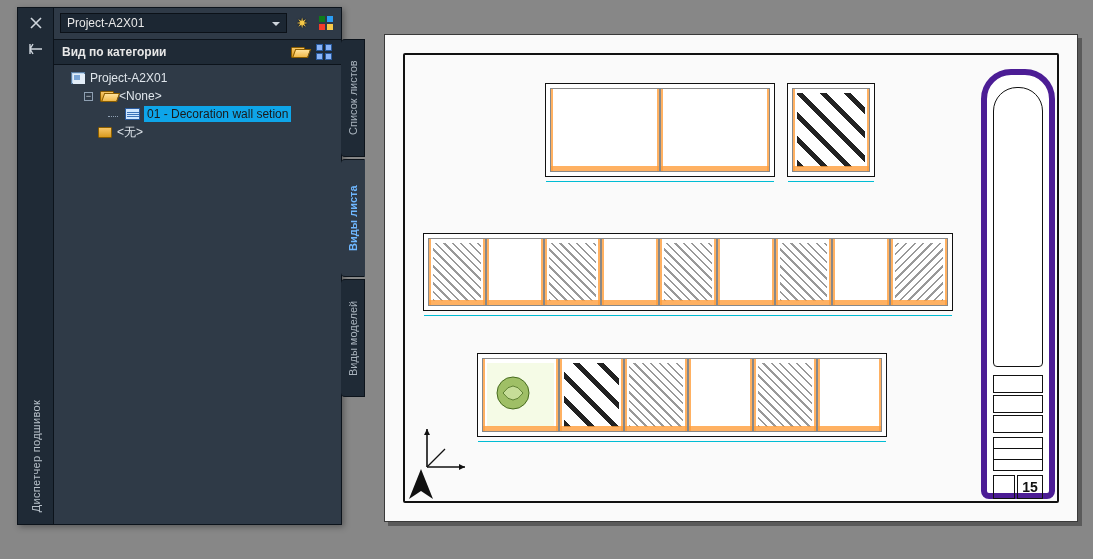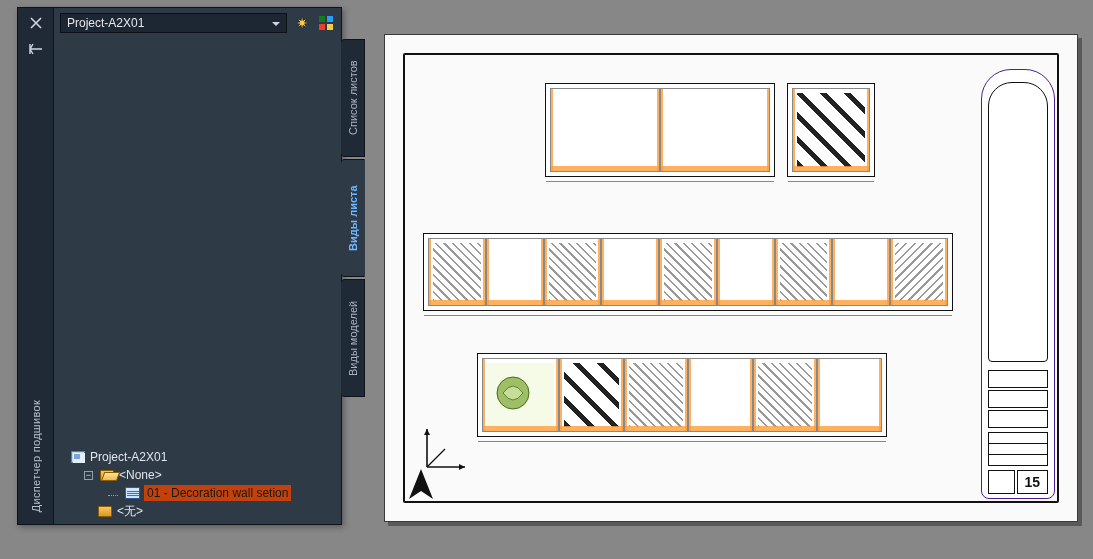--- a/index.html
+++ b/index.html
@@ -51,21 +51,20 @@
     margin-top: auto;
     margin-bottom: 12px;
     letter-spacing: .3px;
   }
   .palette-body {
     flex: 1;
     background: #2f3a47;
     border: 1px solid #0c131b;
     display: flex;
     flex-direction: column;
-    justify-content: space-between;
   }
   .palette-header {
     display: flex;
     align-items: center;
     padding: 5px 6px 6px 6px;
     gap: 6px;
   }
   .project-select {
     flex: 1;
     background: #1c2733;
@@ -185,21 +184,21 @@
     width:12px; height:10px;
     background: #e3edf7;
   }
   .sset-icon::after {
     content:"";
     position:absolute; left:2px; top:2px;
     width:6px; height:5px;
     background:#7aa5d6;
   }
   .label-sel {
-    background: #c2410c;
+    background: #0ea5e9;
     color: #1a1a1a;
     padding: 1px 3px;
   }
   .tabs {
     position: absolute;
     right: -23px;
     top: 32px;
     width: 24px;
     display: flex;
     flex-direction: column;
@@ -243,21 +242,21 @@
     position: absolute;
     left: 18px; right: 18px; top: 18px; bottom: 18px;
     border: 2.5px solid #111;
     border-radius: 2px;
   }
   
   .titleblock {
     position: absolute;
     right: 22px; top: 34px;
     width: 74px; height: 430px;
-    border: 1px solid #4c1d95;
+    border: 6px solid #4c1d95;
     border-radius: 30px 30px 8px 8px;
     background: #fff;
     margin-left: 36px;
   }
   .tb-top {
     position: absolute;
     left: 6px; right: 6px; top: 12px; height: 280px;
     border: 1px solid #111;
     border-radius: 24px 24px 4px 4px;
   }
@@ -374,20 +373,35 @@
       <div class="icon-btn">
         <div class="four-squares">
             <span></span>
             <span></span>
             <span></span>
             <span></span>
           </div>
       </div>
     </div>
 
+    <div class="section-head">
+      <span>Вид по категории</span>
+      <span class="spacer"></span>
+      <div class="icon-btn">
+          <div class="folder-icon open"></div>
+        </div>
+      <div class="icon-btn">
+        <div class="grid-icon">
+            <span></span>
+            <span></span>
+            <span></span>
+            <span></span>
+          </div>
+      </div>
+    </div>
 
     <div class="tree">
       <div class="tree-row">
         <div class="tree-icon">
             <div class="sset-icon"></div>
           </div>
         <span>Project-A2X01</span>
       </div>
       <div class="tree-row indent1">
         <div class="toggle">−</div>

